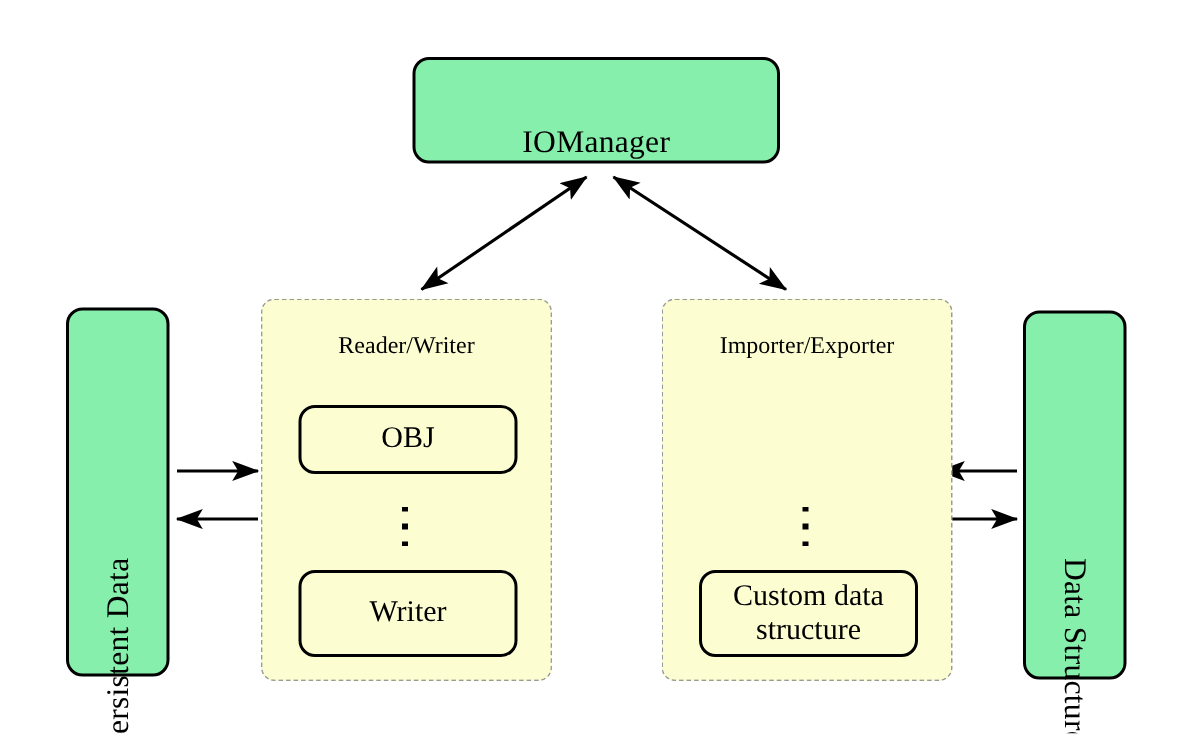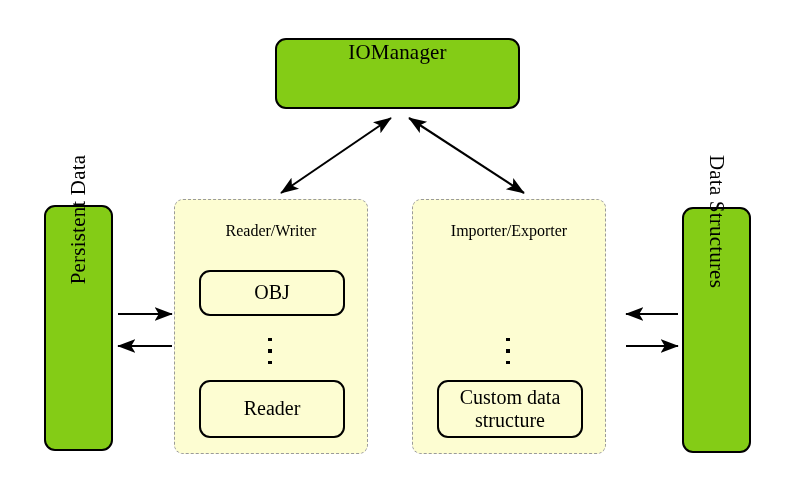--- a/index.html
+++ b/index.html
@@ -21,25 +21,25 @@
     top: 0;
     width: 800px;
     height: 489px;
     pointer-events: none;
   }
 
   
   .wbox {
     position: absolute;
     box-sizing: border-box;
-    background: #84cc16;
+    background: #86efac;
     border: 2.2px solid #000000;
     border-radius: 11px;
     display: flex;
-    align-items: flex-start;
+    align-items: flex-end;
     justify-content: center;
   }
   .wbox .label {
     font-size: 21px;
     color: #000000;
     letter-spacing: .2px;
     white-space: nowrap;
   }
 
   
@@ -151,25 +151,25 @@
       <span class="label">OBJ</span>
     </div>
 
     <div class="vdots" style="left:93px; top:138px; width:4px; height:26px;">
       <i></i>
         <i></i>
         <i></i>
     </div>
 
     <div class="ibox" style="left:24px; top:180px; width:146px; height:58px; flex-direction:column;">
-      <span class="label">Reader</span>
+      <span class="label">Writer</span>
     </div>
   </div>
 
-  <div class="panel" style="left:412px; top:199px; width:194px; height:255px;">
+  <div class="panel" style="left:441px; top:199px; width:194px; height:255px;">
     <div class="panel-title" style="top:22px;">Importer/Exporter</div>
 
 
     <div class="vdots" style="left:93px; top:138px; width:4px; height:26px;">
       <i></i>
         <i></i>
         <i></i>
     </div>
 
     <div class="ibox" style="left:24px; top:180px; width:146px; height:58px; flex-direction:column;">

